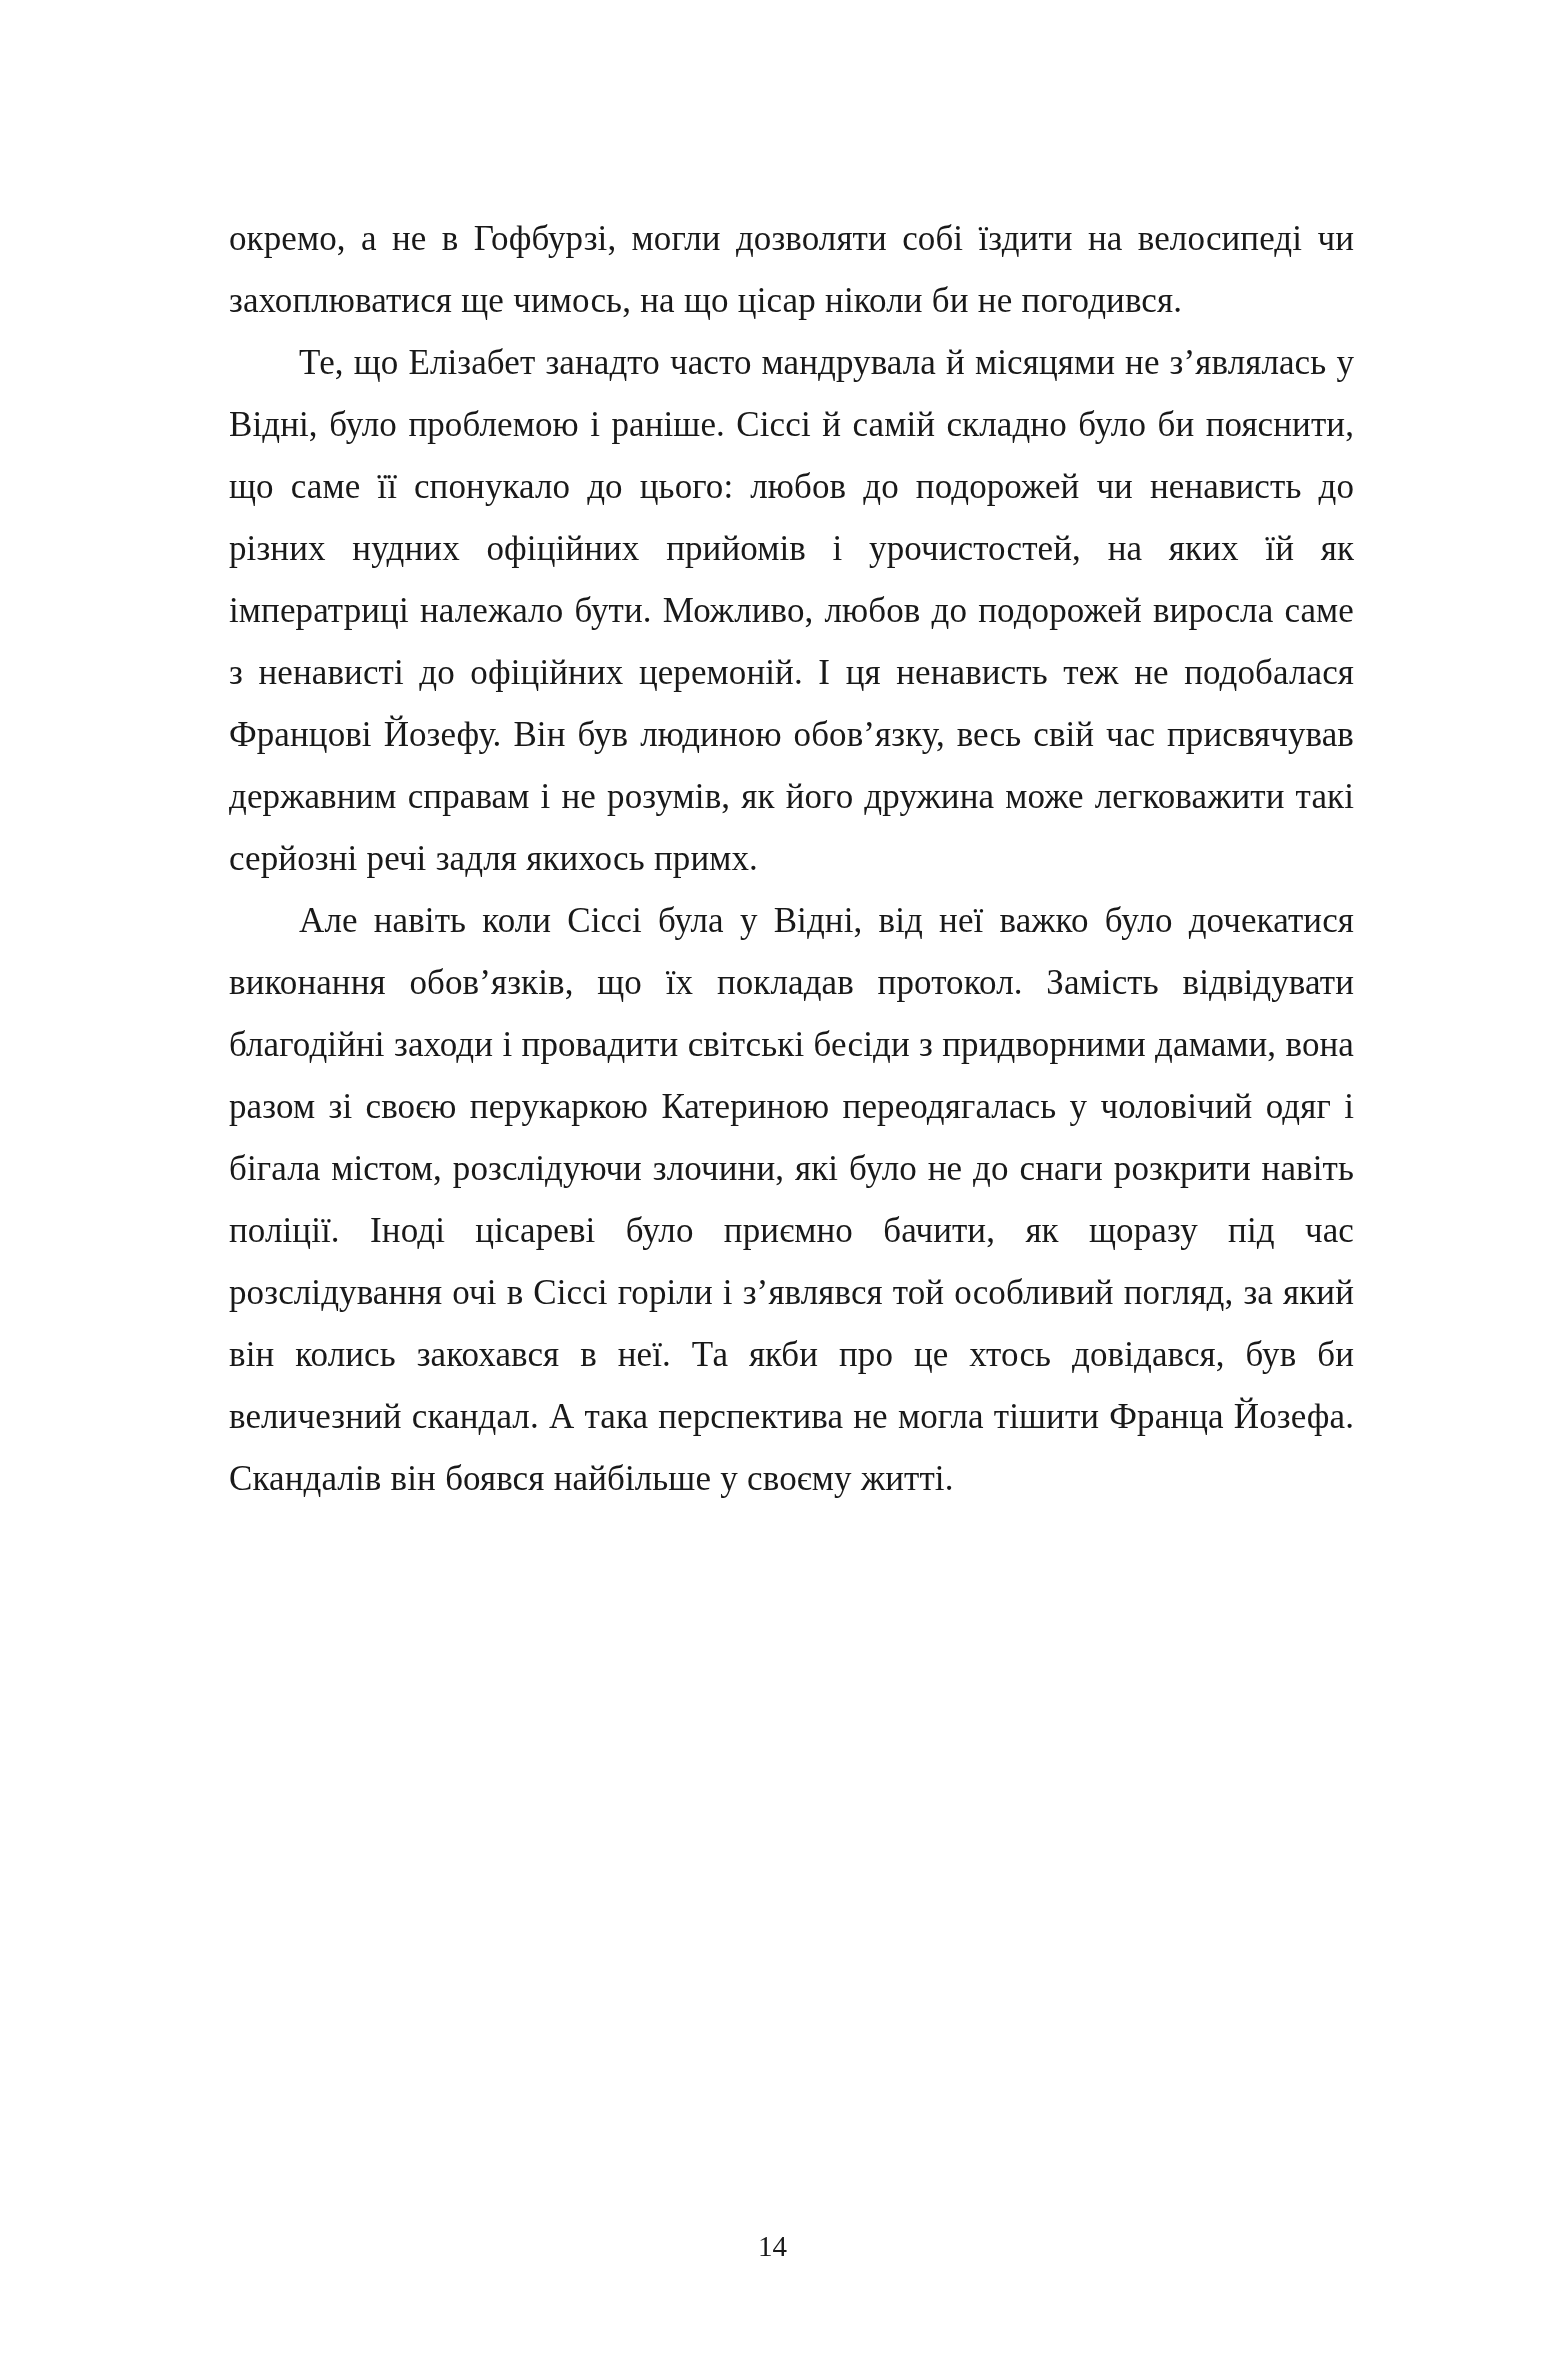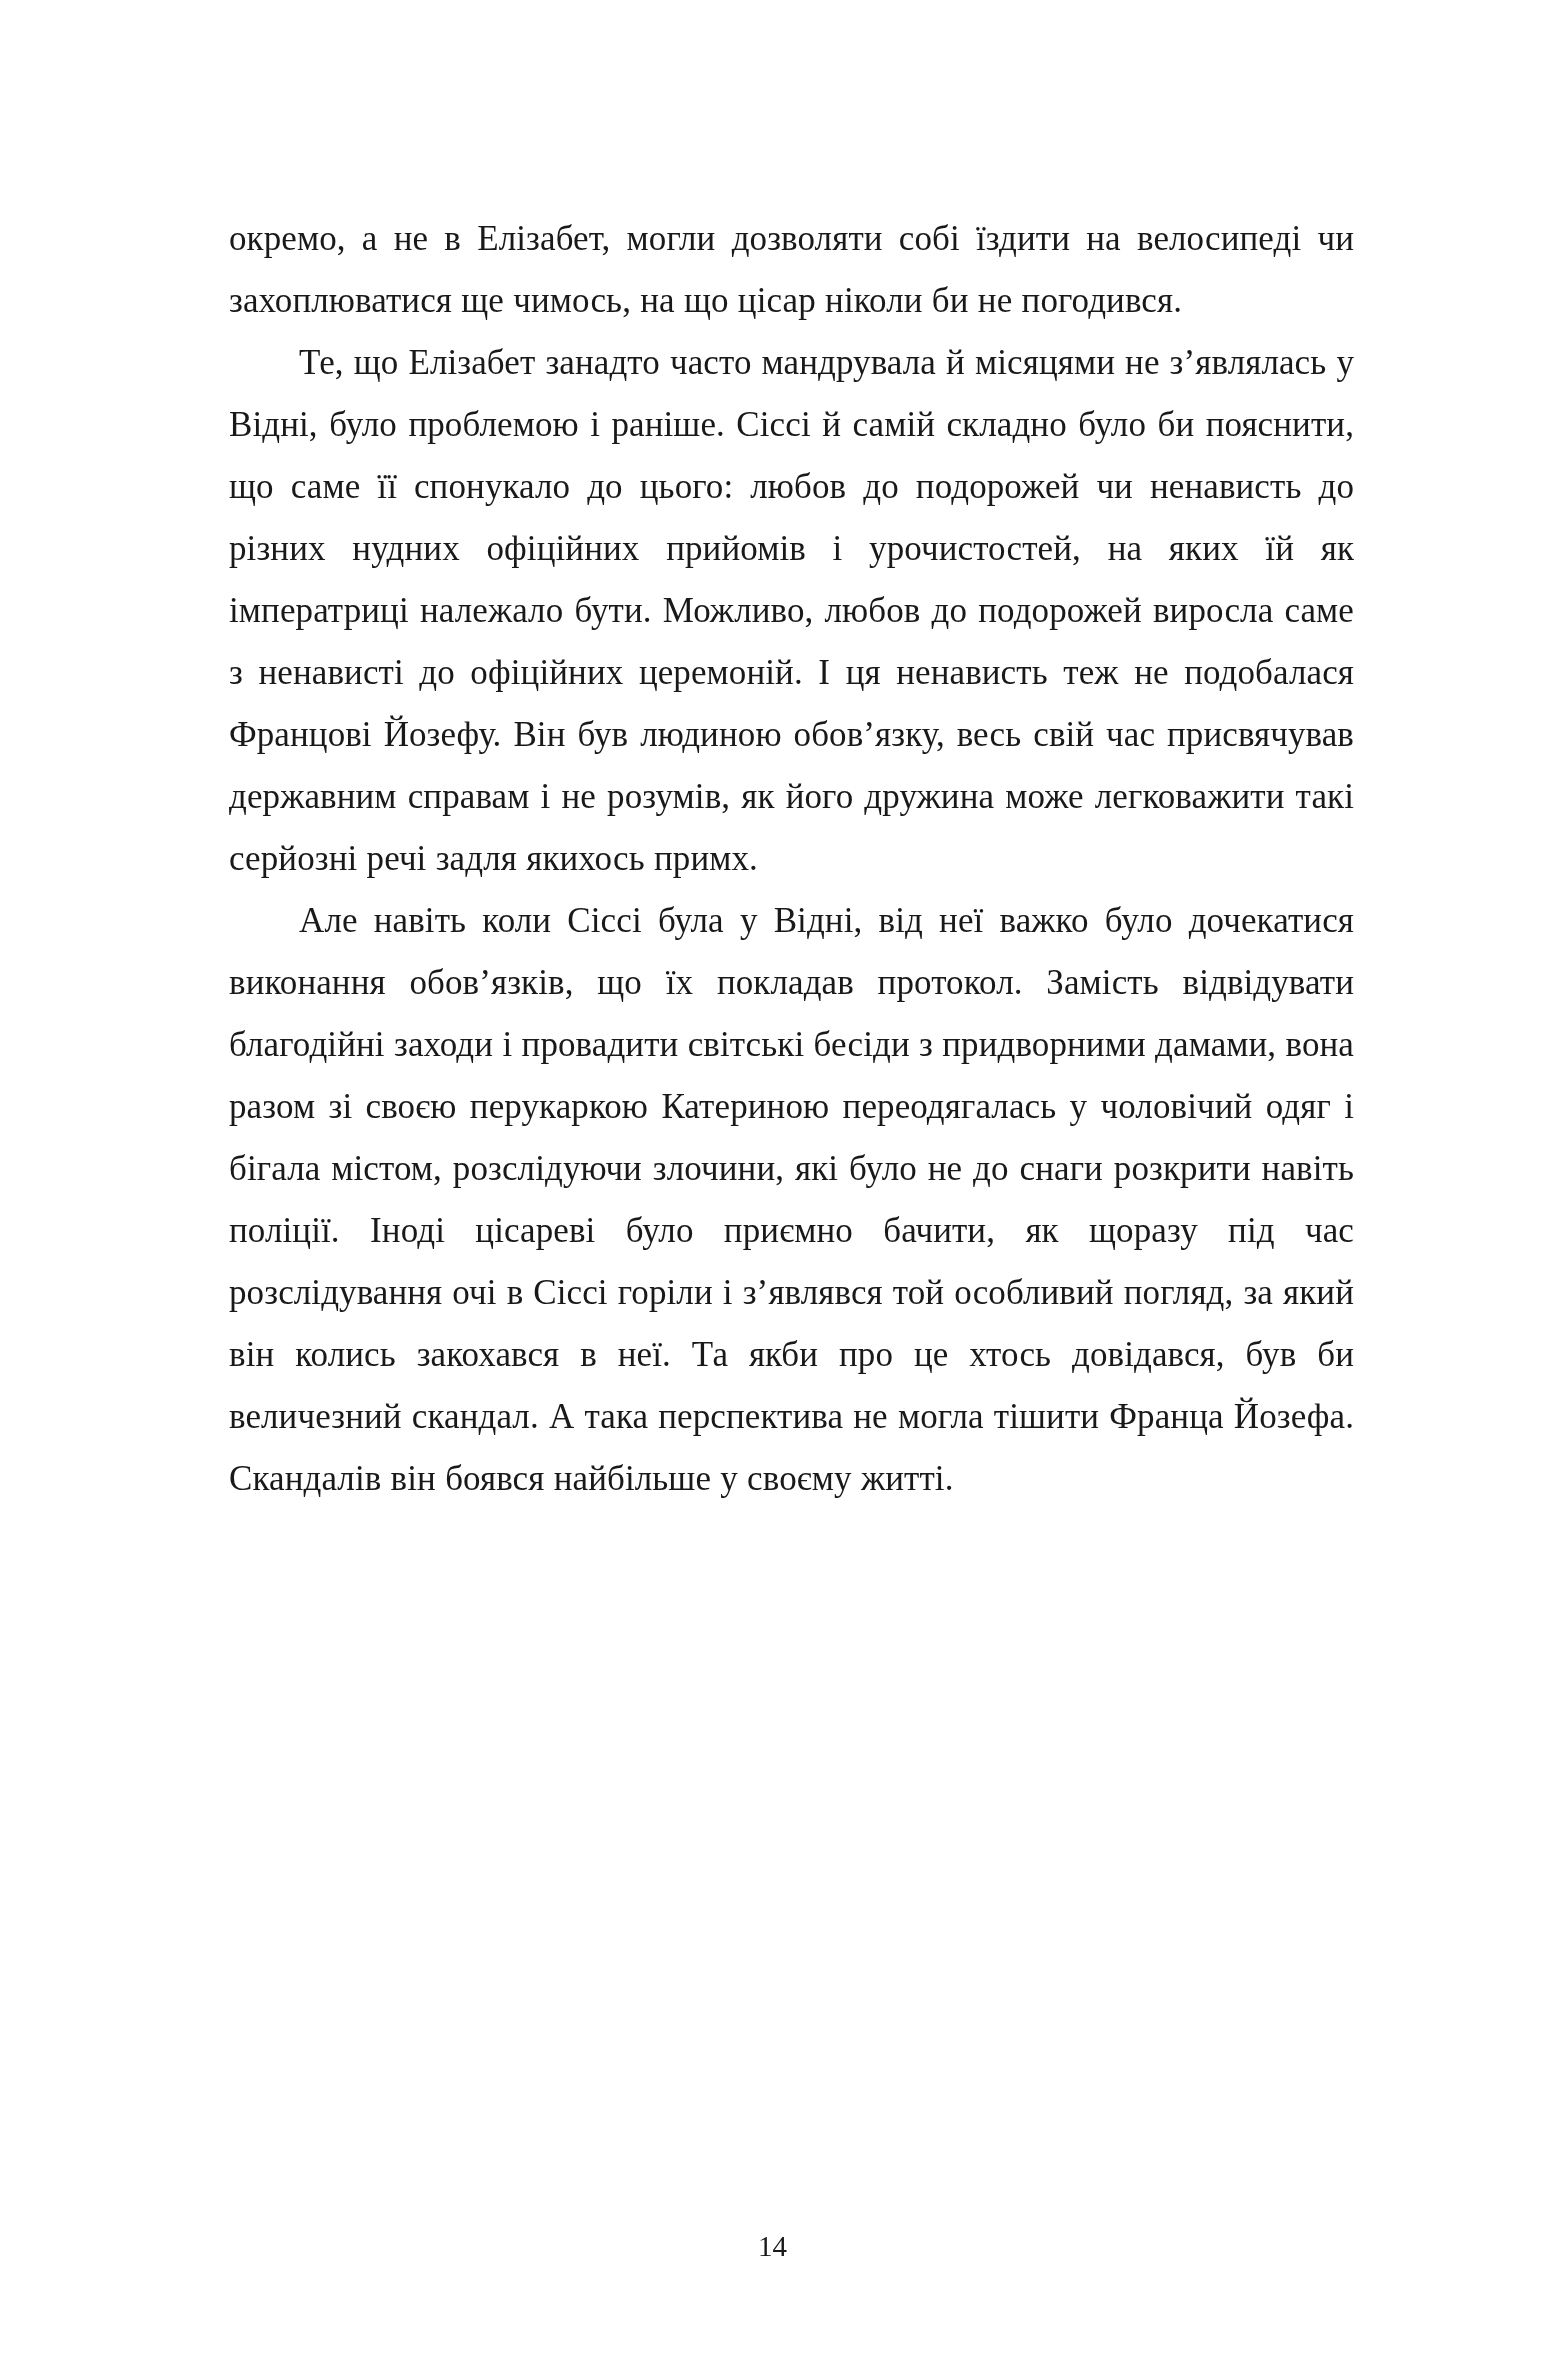--- a/index.html
+++ b/index.html
@@ -64,21 +64,21 @@
     color: #191919;
     font-family: "Liberation Serif", "DejaVu Serif", serif;
   }
 </style>
 </head>
 <body>
 
 <div class="page">
 
   <div class="text-block">
-    <p class="para continued">окремо, а не в Елізабет, могли дозволяти собі їздити на велосипеді чи захоплюватися ще чимось, на що цісар ніколи би не погодився.</p>
+    <p class="para continued">окремо, а не в Гофбурзі, могли дозволяти собі їздити на велосипеді чи захоплюватися ще чимось, на що цісар ніколи би не погодився.</p>
     <p class="para indented">Те, що Елізабет занадто часто мандрувала й місяцями не з’являлась у Відні, було проблемою і раніше. Сіссі й самій складно було би пояснити, що саме її спонукало до цього: любов до подорожей чи ненависть до різних нудних офіційних прийомів і урочистостей, на яких їй як імператриці належало бути. Можливо, любов до подорожей виросла саме з ненависті до офіційних церемоній. І ця ненависть теж не подобалася Францові Йозефу. Він був людиною обов’язку, весь свій час присвячував державним справам і не розумів, як його дружина може легковажити такі серйозні речі задля якихось примх.</p>
     <p class="para indented">Але навіть коли Сіссі була у Відні, від неї важко було дочекатися виконання обов’язків, що їх покладав протокол. Замість відвідувати благодійні заходи і провадити світські бесіди з придворними дамами, вона разом зі своєю перукаркою Катериною переодягалась у чоловічий одяг і бігала містом, розслідуючи злочини, які було не до снаги розкрити навіть поліції. Іноді цісареві було приємно бачити, як щоразу під час розслідування очі в Сіссі горіли і з’являвся той особливий погляд, за який він колись закохався в неї. Та якби про це хтось довідався, був би величезний скандал. А така перспектива не могла тішити Франца Йозефа. Скандалів він боявся найбільше у своєму житті.</p>
   </div>
 
   <div class="folio">14</div>
 
 </div>
 
 
 </body></html>

